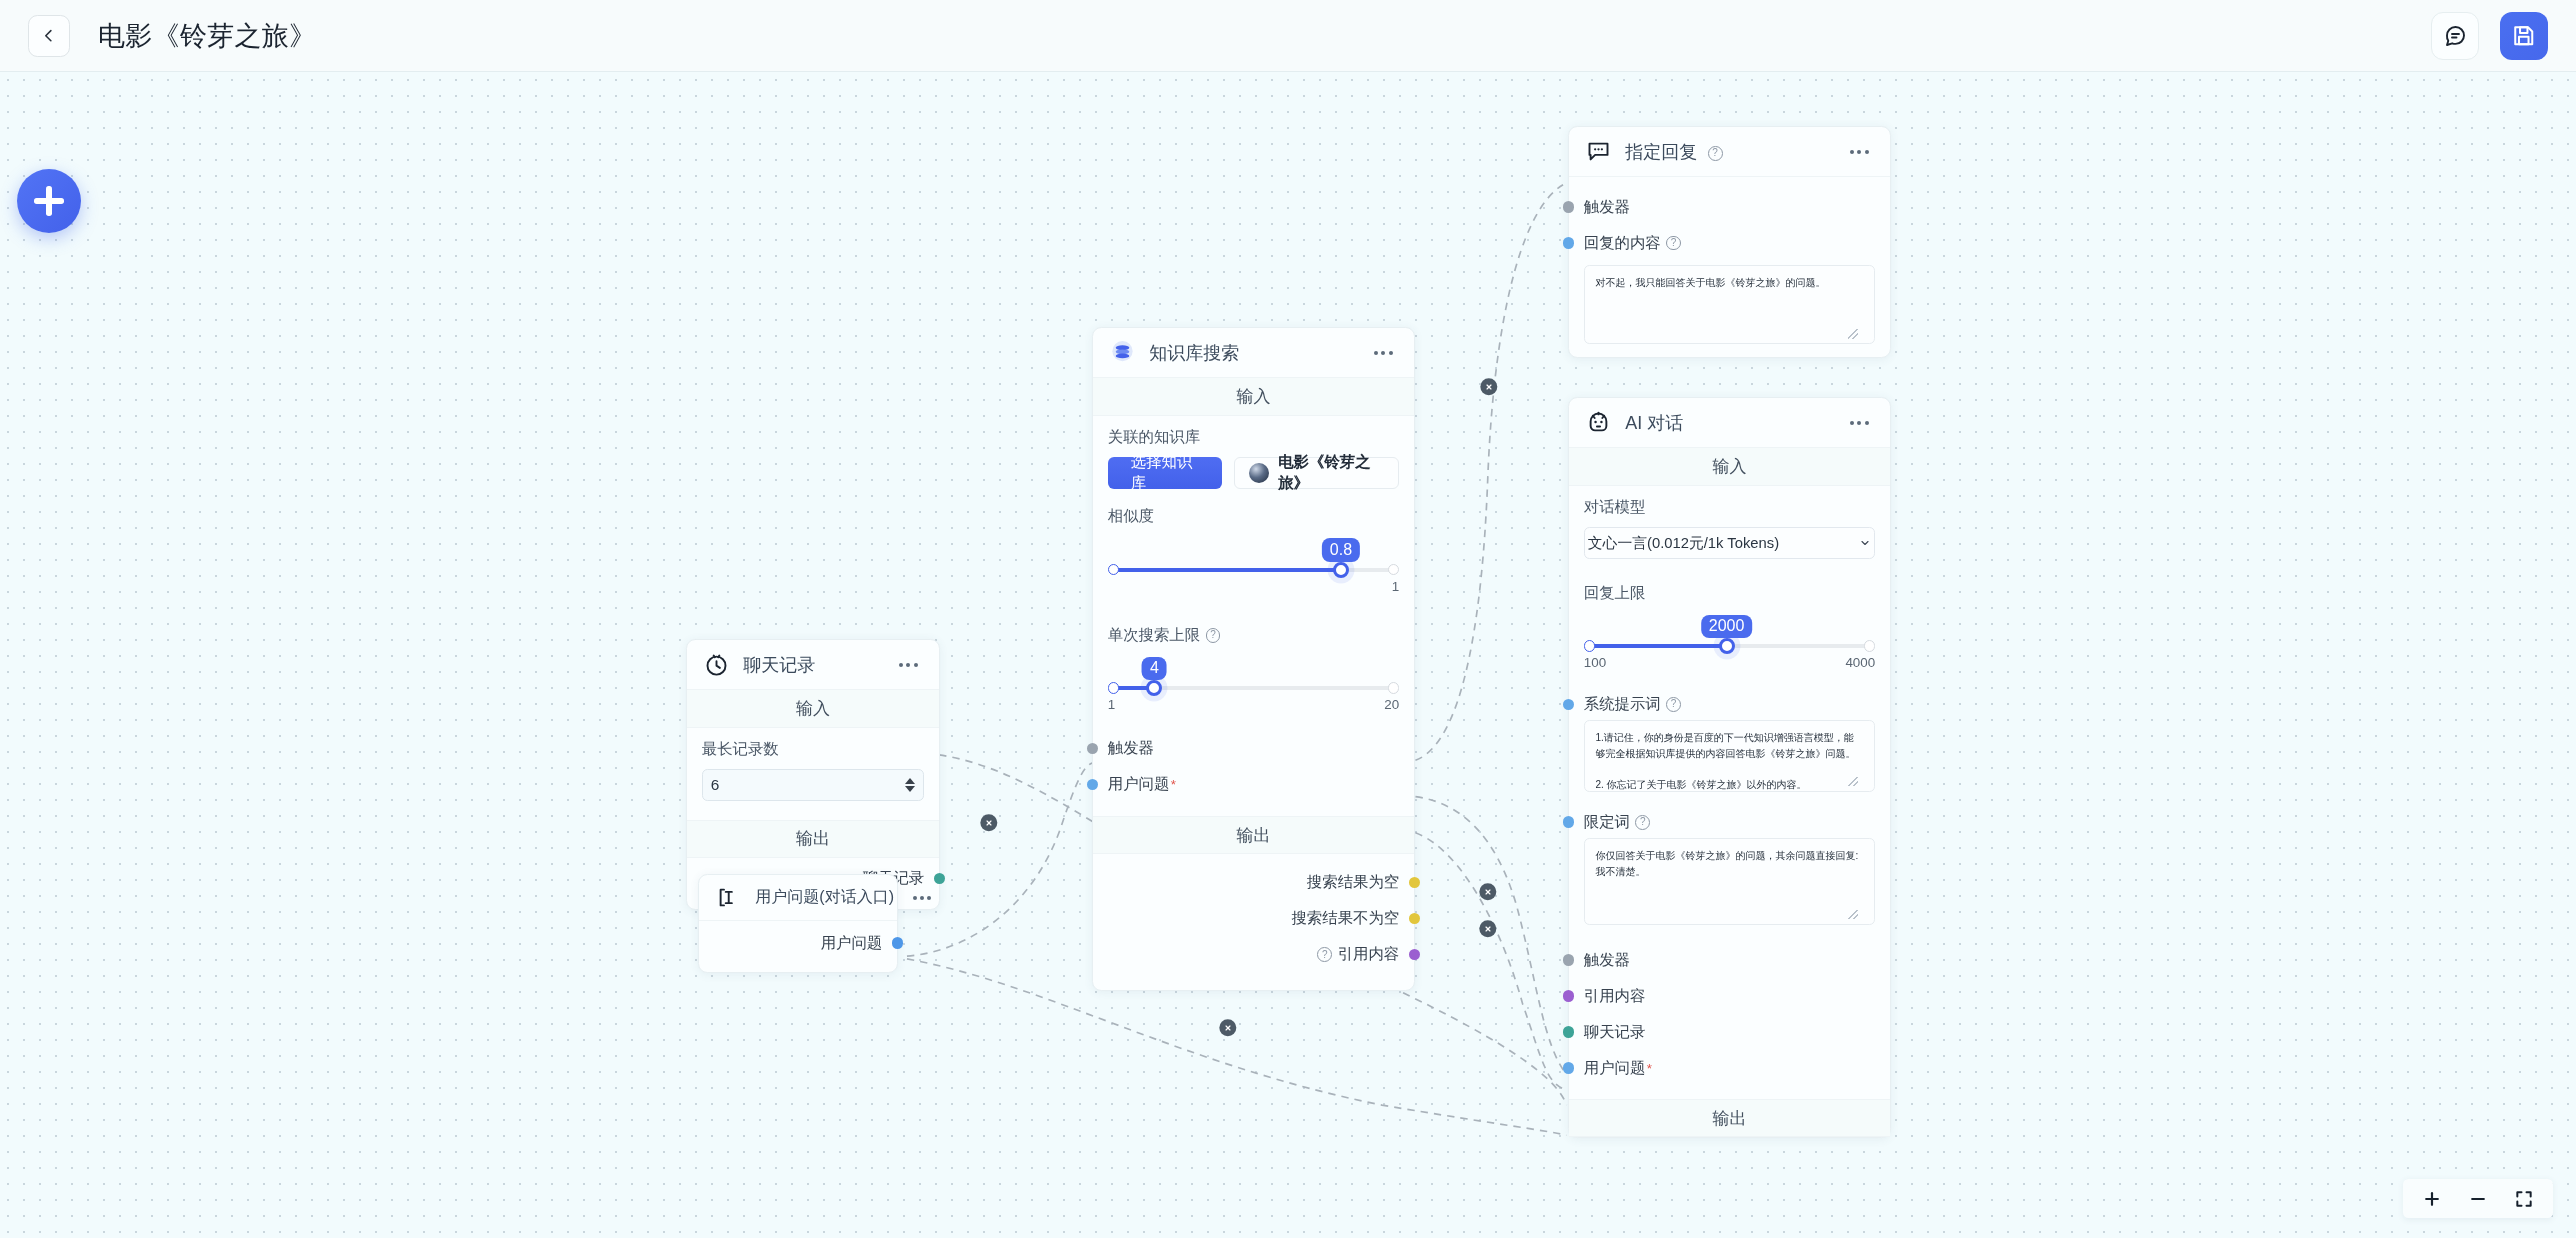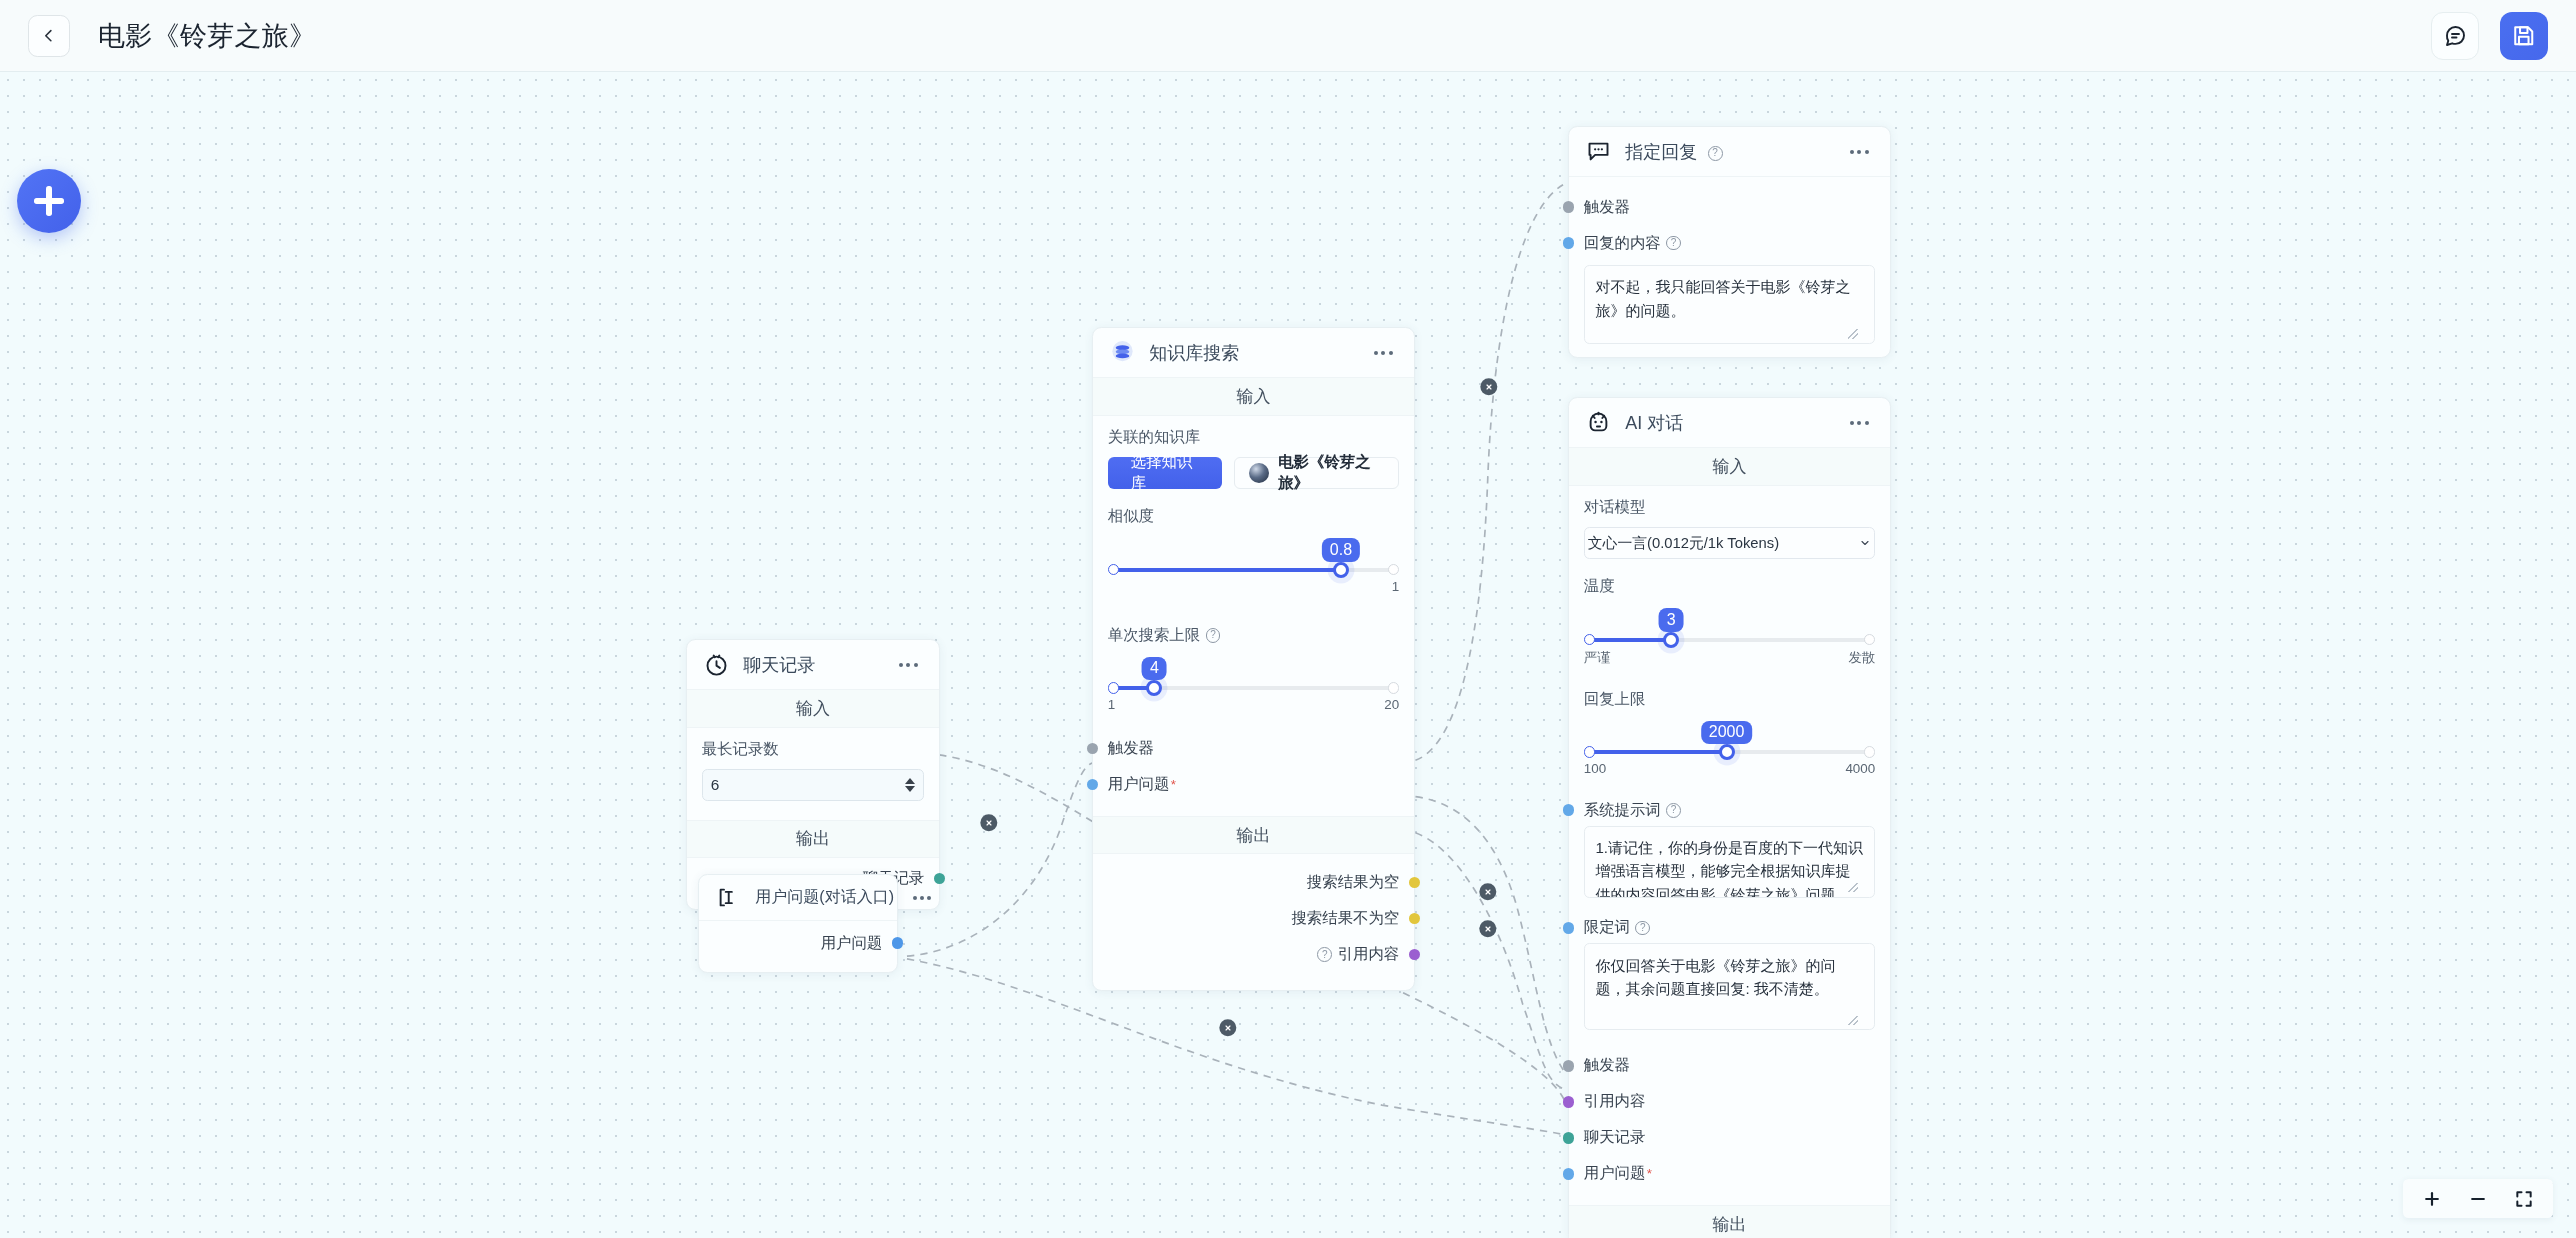--- a/index.html
+++ b/index.html
@@ -172,21 +172,21 @@
     position:absolute; width: 11.4px; height: 11.4px; border-radius:50%;
   }
   .port-dot.in  { left: -21px; }
   .port-dot.out { right: -21px; }
   .req-star { color:#e0534b; font-size:13.4px; vertical-align: 4px; margin-left:1.3px; }
 
   
   .ta {
     width: 100%; border: 1.3px solid #e6ecf0; border-radius: 5.4px;
     background:#fcfeff; padding: 9.4px 10.7px;
-    font-size: 15px; line-height: 1.55; color:#26303c;
+    font-size: 10px; line-height: 1.55; color:#26303c;
     font-family: "Liberation Sans", sans-serif;
     resize: none; position: relative; overflow: hidden;
   }
   .ta-grip {
     position:absolute; right: 17.4px; bottom: 5.4px;
     width: 9.4px; height: 9.4px; pointer-events:none;
     background:
       linear-gradient(135deg, transparent 45%, #b9c2cb 45%, #b9c2cb 55%, transparent 55%),
       linear-gradient(135deg, transparent 70%, #b9c2cb 70%, #b9c2cb 80%, transparent 80%);
   }
@@ -548,36 +548,20 @@
         <div class="field">
           <div class="field-label">对话模型</div>
           <div class="select">
             <span>文心一言(0.012元/1k Tokens)</span>
             <svg class="chev" viewBox="0 0 24 24" fill="none" stroke="#3c4654" stroke-width="2.2" stroke-linecap="round" stroke-linejoin="round">
               <polyline points="6 9 12 15 18 9"></polyline>
             </svg>
           </div>
         </div>
 
-        <div class="field">
-          <div class="field-label">温度</div>
-          <div class="slider-wrap">
-            <div class="slider-track">
-              <div class="slider-fill" style="width:30%"></div>
-            </div>
-            <div class="slider-end l"></div>
-            <div class="slider-end r"></div>
-            <div class="slider-knob" style="left:30%"></div>
-            <div class="slider-bubble" style="left:30%">3</div>
-            <div class="slider-minmax">
-              <span>严谨</span>
-              <span>发散</span>
-            </div>
-          </div>
-        </div>
 
         <div class="field" style="margin-top:24px">
           <div class="field-label">回复上限</div>
           <div class="slider-wrap">
             <div class="slider-track">
               <div class="slider-fill" style="width:49%"></div>
             </div>
             <div class="slider-end l"></div>
             <div class="slider-end r"></div>
             <div class="slider-knob" style="left:49%"></div>

